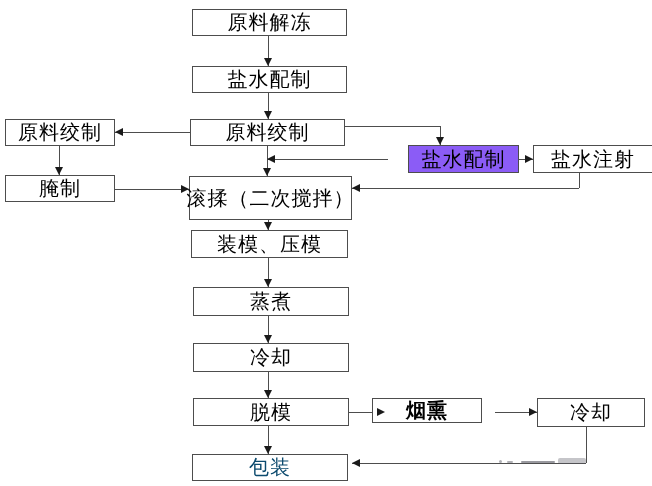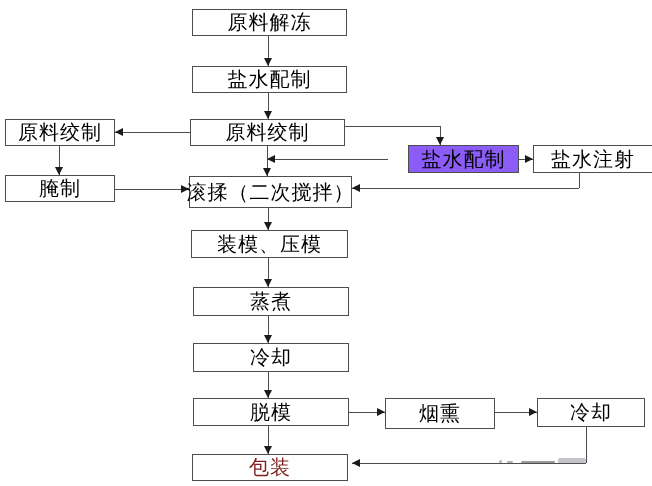--- a/index.html
+++ b/index.html
@@ -108,28 +108,28 @@
       <div class="arrow left" style="left: 352px; top: 459px;"></div>
     </div>
   <div id="nodes">
       <div class="node" style="left: 192px; top: 9px; width: 155px; height: 27px; border-color: rgb(77, 77, 77); background: rgb(255, 255, 255); color: rgb(0, 0, 0);">原料解冻</div>
       <div class="node" style="left: 192px; top: 66px; width: 155px; height: 27px; border-color: rgb(77, 77, 77); background: rgb(255, 255, 255); color: rgb(0, 0, 0);">盐水配制</div>
       <div class="node" style="left: 190px; top: 119px; width: 155px; height: 27px; border-color: rgb(77, 77, 77); background: rgb(255, 255, 255); color: rgb(0, 0, 0);">原料绞制</div>
       <div class="node" style="left: 5px; top: 119px; width: 110px; height: 27px; border-color: rgb(77, 77, 77); background: rgb(255, 255, 255); color: rgb(0, 0, 0);">原料绞制</div>
       <div class="node" style="left: 5px; top: 175px; width: 110px; height: 27px; border-color: rgb(77, 77, 77); background: rgb(255, 255, 255); color: rgb(0, 0, 0);">腌制</div>
       <div class="node" style="left: 408px; top: 145px; width: 111px; height: 28px; border-color: rgb(77, 77, 77); background: #8b5cf6; color: rgb(0, 0, 0);">盐水配制</div>
       <div class="node" style="left: 533px; top: 145px; width: 120px; height: 28px; border-color: rgb(77, 77, 77); background: rgb(255, 255, 255); color: rgb(0, 0, 0);">盐水注射</div>
-      <div class="node" style="left: 189px; top: 176px; width: 163px; height: 32px; border-color: rgb(77, 77, 77); background: rgb(255, 255, 255); color: rgb(0, 0, 0);">滚揉（二次搅拌）</div>
+      <div class="node" style="left: 189px; top: 176px; width: 163px; height: 44px; border-color: rgb(77, 77, 77); background: rgb(255, 255, 255); color: rgb(0, 0, 0);">滚揉（二次搅拌）</div>
       <div class="node" style="left: 191px; top: 230px; width: 157px; height: 28px; border-color: rgb(77, 77, 77); background: rgb(255, 255, 255); color: rgb(0, 0, 0);">装模、压模</div>
       <div class="node" style="left: 193px; top: 287px; width: 156px; height: 29px; border-color: rgb(77, 77, 77); background: rgb(255, 255, 255); color: rgb(0, 0, 0);">蒸煮</div>
       <div class="node" style="left: 193px; top: 343px; width: 156px; height: 29px; border-color: rgb(77, 77, 77); background: rgb(255, 255, 255); color: rgb(0, 0, 0);">冷却</div>
       <div class="node" style="left: 193px; top: 398px; width: 156px; height: 28px; border-color: rgb(77, 77, 77); background: rgb(255, 255, 255); color: rgb(0, 0, 0);">脱模</div>
-      <div class="node" style="left: 385px; top: 398px; width: 110px; height: 31px; border-color: rgb(77, 77, 77); background: rgb(255, 255, 255); color: rgb(0, 0, 0);">烟熏</div>
+      <div class="node" style="left: 372px; top: 398px; width: 110px; height: 25px; border-color: rgb(77, 77, 77); background: rgb(255, 255, 255); color: rgb(0, 0, 0); font-weight: bold;">烟熏</div>
       <div class="node" style="left: 537px; top: 398px; width: 108px; height: 29px; border-color: rgb(77, 77, 77); background: rgb(255, 255, 255); color: rgb(0, 0, 0);">冷却</div>
-      <div class="node" style="left: 192px; top: 454px; width: 156px; height: 27px; border-color: rgb(77, 77, 77); background: rgb(255, 255, 255); color: #7f1d1d;">包装</div>
+      <div class="node" style="left: 192px; top: 454px; width: 156px; height: 27px; border-color: rgb(77, 77, 77); background: rgb(255, 255, 255); color: #0c4a6e;">包装</div>
     </div>
   <div class="watermark">
     <span class="wm-mark wm-a"></span>
     <span class="wm-mark wm-b"></span>
     <span class="wm-mark wm-c"></span>
     <span class="wm-mark wm-d"></span>
   </div>
 </div>
 
 </body></html>

